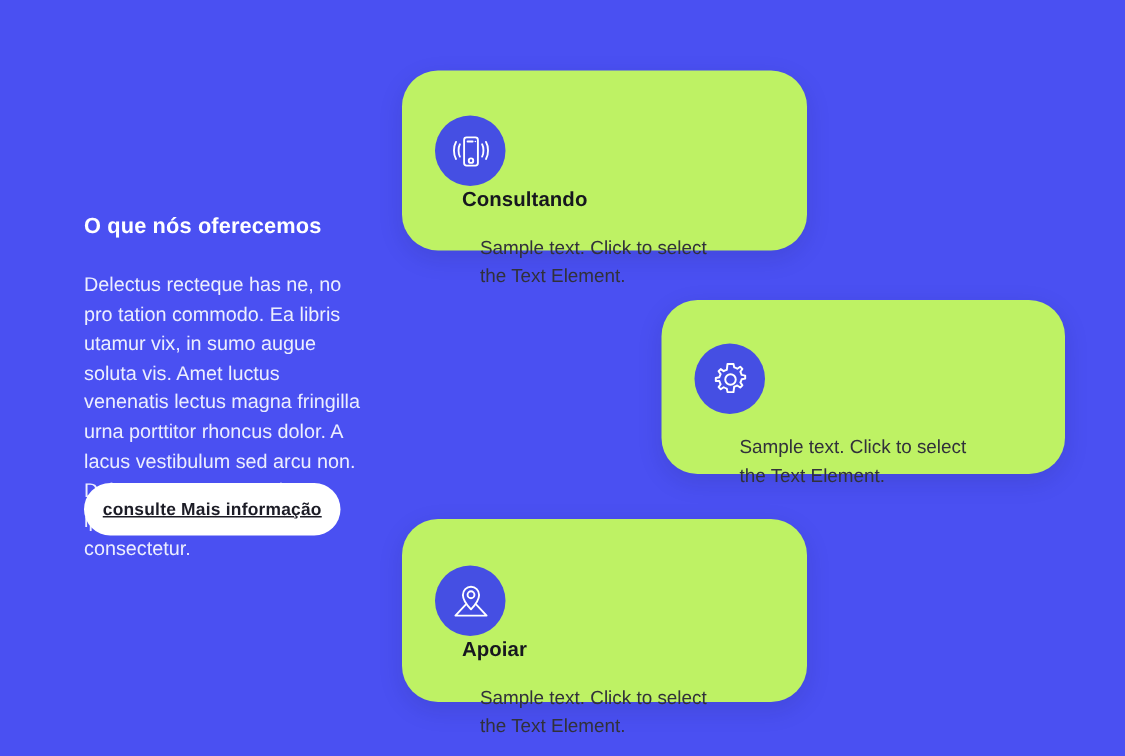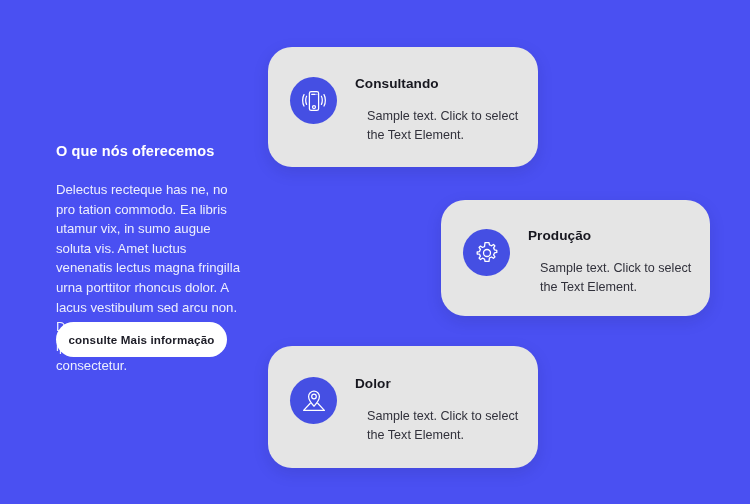--- a/index.html
+++ b/index.html
@@ -58,31 +58,33 @@
     color: #1c1c26;
     font-family: "Liberation Sans", sans-serif;
     font-size: 11.6px;
     font-weight: bold;
     letter-spacing: 0.15px;
     cursor: pointer;
     padding: 0;
     display: flex;
     align-items: center;
     justify-content: center;
+    text-decoration: underline;
   }
 
   
   .card {
     position: absolute;
-    background: #e5e5e5;
+    background: #bef264;
     border-radius: 24px;
     box-shadow: 0 5px 16px rgba(20, 20, 70, 0.13);
     display: flex;
     align-items: flex-start;
     box-sizing: border-box;
+    flex-direction: column;
   }
 
   .card-1 { left: 268px; top: 47px;  width: 270px; height: 120px; padding: 28px 30px 0 22px; }
   .card-2 { left: 441px; top: 200px; width: 269px; height: 116px; padding: 27px 28px 0 22px; }
   .card-3 { left: 268px; top: 346px; width: 270px; height: 122px; padding: 29px 30px 0 22px; }
 
   .icon-circle {
     flex: 0 0 auto;
     width: 47px;
     height: 47px;
@@ -156,33 +158,32 @@
         <path d="M14 3.6 l2.0 0 0.45 2.35 a8.6 8.6 0 0 1 2.1 0.87 l1.96 -1.36 1.42 1.42 -1.36 1.96
                  a8.6 8.6 0 0 1 0.87 2.1 l2.35 0.45 0 2.0 -2.35 0.45 a8.6 8.6 0 0 1 -0.87 2.1
                  l1.36 1.96 -1.42 1.42 -1.96 -1.36 a8.6 8.6 0 0 1 -2.1 0.87 L16.0 22.4 l-2.0 0 -2.0 0
                  -0.45 -2.35 a8.6 8.6 0 0 1 -2.1 -0.87 l-1.96 1.36 -1.42 -1.42 1.36 -1.96
                  a8.6 8.6 0 0 1 -0.87 -2.1 L4.2 15.0 l0 -2.0 2.35 -0.45 a8.6 8.6 0 0 1 0.87 -2.1
                  L6.06 8.49 7.48 7.07 9.44 8.43 a8.6 8.6 0 0 1 2.1 -0.87 L12.0 3.6 z"></path>
         <circle cx="14" cy="14" r="3.5"></circle>
       </svg>
     </div>
     <div class="card-text">
-      <h3 class="card-title">Produção</h3>
       <p class="card-desc">Sample text. Click to select the Text Element.</p>
     </div>
   </div>
 
   <div class="card card-3">
     <div class="icon-circle">
       <svg width="28" height="28" viewBox="0 0 28 28" fill="none" stroke="#ffffff" stroke-width="1.25" stroke-linecap="round" stroke-linejoin="round">
         <path d="M14 4.2 a5.4 5.4 0 0 1 5.4 5.4 c0 3.9 -5.4 9.6 -5.4 9.6 s-5.4 -5.7 -5.4 -9.6
                  A5.4 5.4 0 0 1 14 4.2 z"></path>
         <circle cx="14" cy="9.5" r="2.3"></circle>
         <path d="M10.3 16.2 L3.6 23.4 L24.4 23.4 L17.7 16.2"></path>
       </svg>
     </div>
     <div class="card-text">
-      <h3 class="card-title">Dolor</h3>
+      <h3 class="card-title">Apoiar</h3>
       <p class="card-desc">Sample text. Click to select the Text Element.</p>
     </div>
   </div>
 
 </div>
 
 </body></html>

